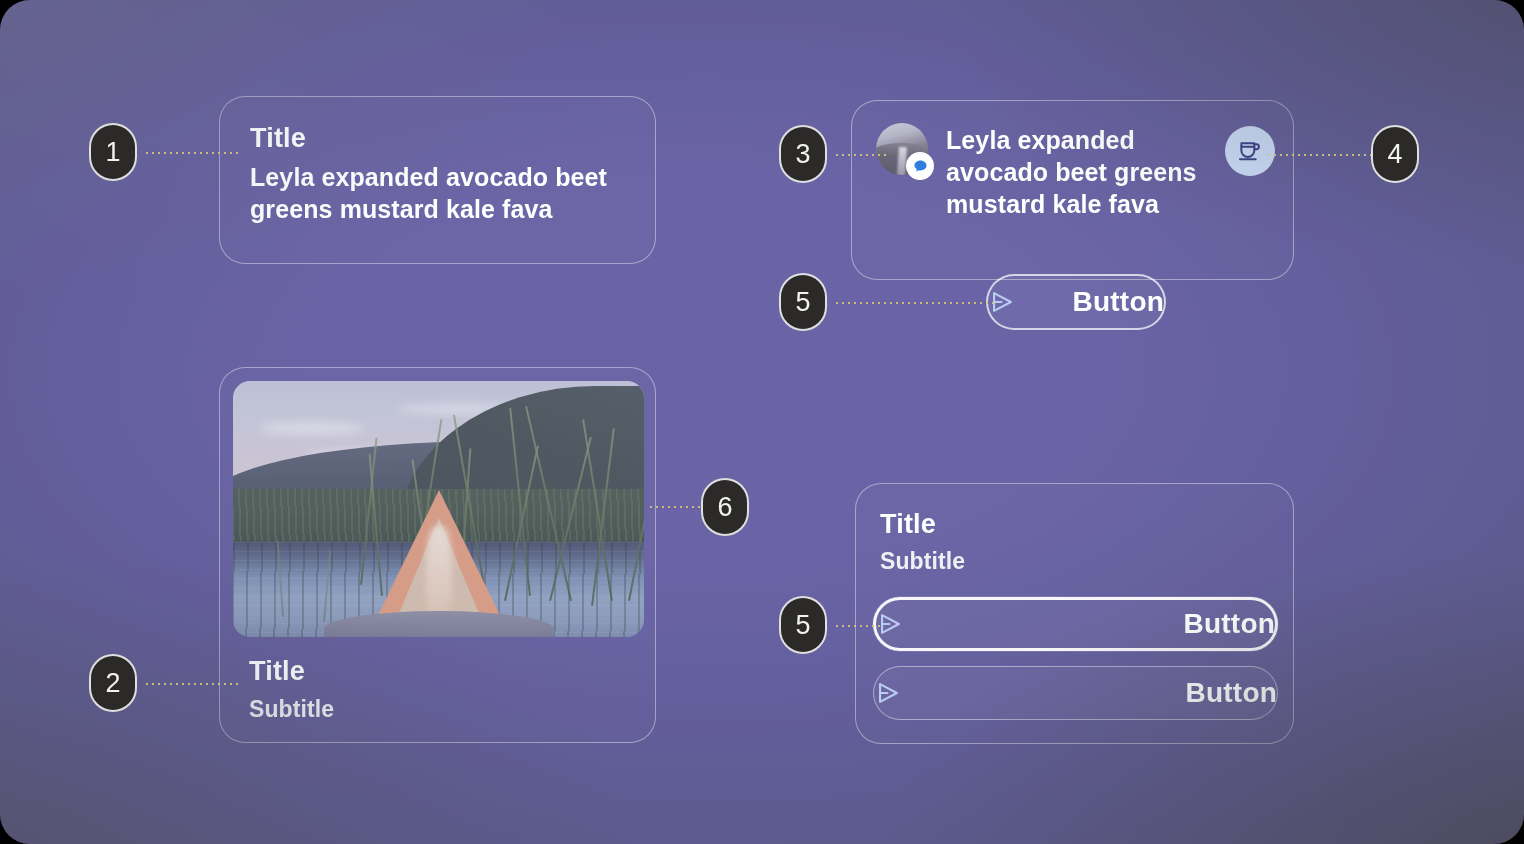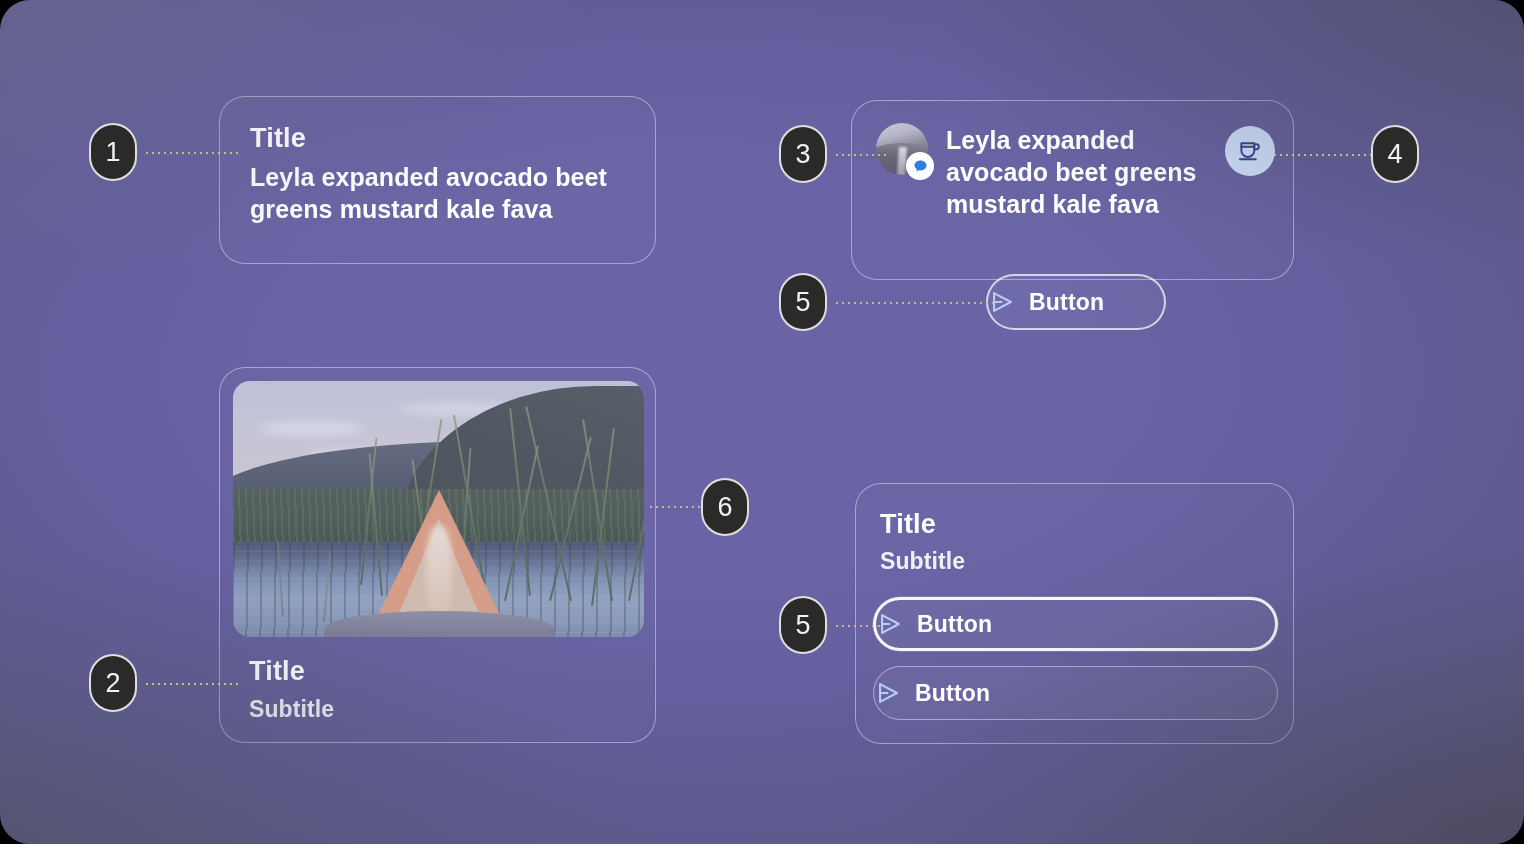--- a/index.html
+++ b/index.html
@@ -237,27 +237,27 @@
     position: absolute;
     right: 18px; top: 25px;
     width: 50px; height: 50px;
     border-radius: 50%;
     background: #ccddf7;
     display: flex; align-items: center; justify-content: center;
   }
 
   
   .btn-pill {
-    display: flex; align-items: center; justify-content: flex-start;
+    display: flex; align-items: center; justify-content: space-between;
     gap: 13px;
     border-radius: 40px;
     border: 2px solid rgba(255,255,255,.72);
     background: rgba(255,255,255,.04);
     color: #fff;
-    font-size: 23px;
+    font-size: 28px;
     font-weight: bold;
     letter-spacing: .2px;
     cursor: pointer;
   }
   .btn-pill.bright {
     border-color: rgba(255,255,255,.95);
     border-width: 3px;
     box-shadow: 0 0 0 .5px rgba(255,255,255,.25);
   }
   .btn-pill.dim { border-color: rgba(255,255,255,.45); border-width: 1.8px; }

